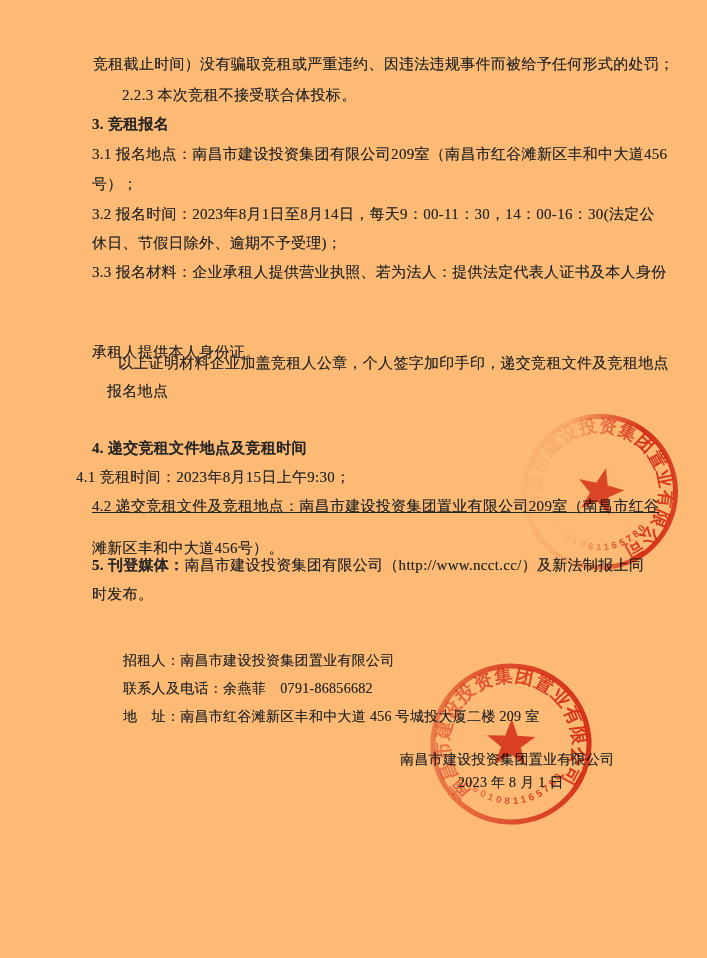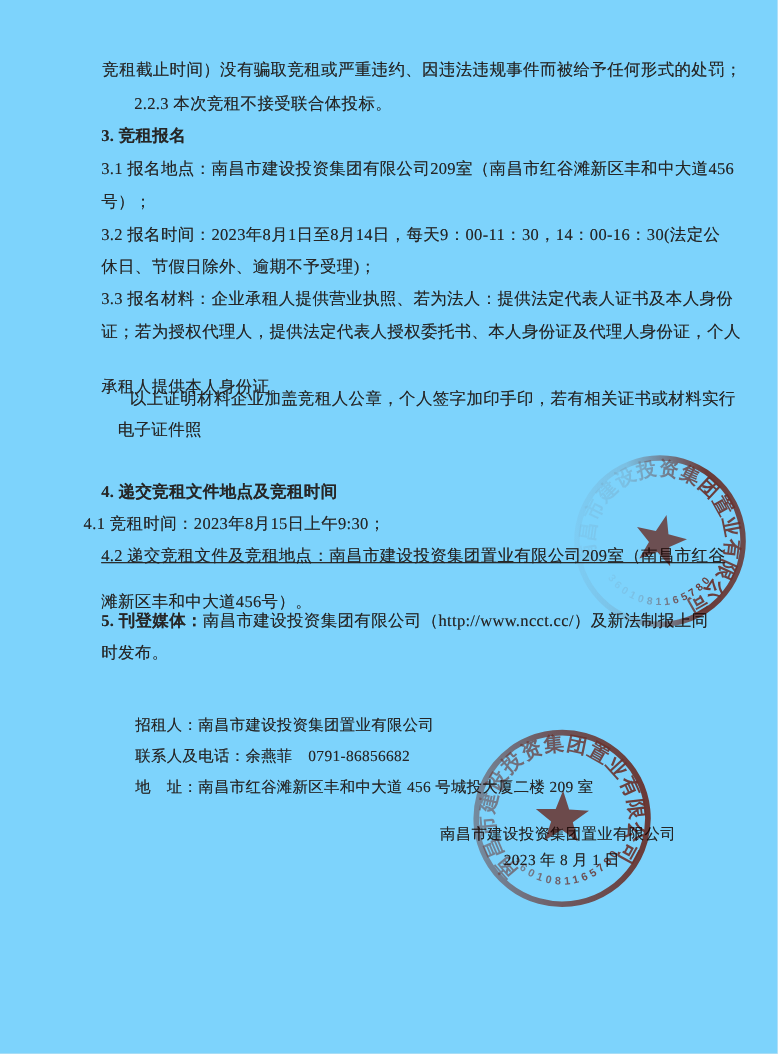--- a/index.html
+++ b/index.html
@@ -1,21 +1,21 @@
 <!DOCTYPE html>
 <html><head>
 <meta charset="utf-8">
 <style>
   html,body{margin:0;padding:0;}
   body{background:#e8e8e8;}
   .page{
     position:relative;
     width:707px;height:958px;
     margin:0 auto;
-    background:#7dd3fc;
+    background:#fdba74;
     overflow:hidden;
     font-family:"Liberation Serif","DejaVu Serif",serif;
   }
   .line{
     position:absolute;
     white-space:nowrap;
     font-size:15px;
     line-height:20px;
     color:#262626;
     letter-spacing:0.3px;
@@ -64,24 +64,23 @@
 <div class="page">
 
   <div class="line l1">竞租截止时间）没有骗取竞租或严重违约、因违法违规事件而被给予任何形式的处罚；</div>
   <div class="line l2">2.2.3 本次竞租不接受联合体投标。</div>
   <div class="line l3 bold">3. 竞租报名</div>
   <div class="line l4">3.1 报名地点：南昌市建设投资集团有限公司209室（南昌市红谷滩新区丰和中大道456</div>
   <div class="line l5">号）；</div>
   <div class="line l6">3.2 报名时间：2023年8月1日至8月14日，每天9：00-11：30，14：00-16：30(法定公</div>
   <div class="line l7">休日、节假日除外、逾期不予受理)；</div>
   <div class="line l8">3.3 报名材料：企业承租人提供营业执照、若为法人：提供法定代表人证书及本人身份</div>
-  <div class="line l9">证；若为授权代理人，提供法定代表人授权委托书、本人身份证及代理人身份证，个人</div>
   <div class="line l10">承租人提供本人身份证。</div>
-  <div class="line l11">以上证明材料企业加盖竞租人公章，个人签字加印手印，若有相关证书或材料实行</div>
-  <div class="line l12">电子证件照</div>
+  <div class="line l11">以上证明材料企业加盖竞租人公章，个人签字加印手印，递交竞租文件及竞租地点</div>
+  <div class="line l12">报名地点</div>
   <div class="line l14 bold">4. 递交竞租文件地点及竞租时间</div>
   <div class="line l15">4.1 竞租时间：2023年8月15日上午9:30；</div>
   <div class="line l16">4.2 递交竞租文件及竞租地点：南昌市建设投资集团置业有限公司209室（南昌市红谷</div>
   <div class="line l17">滩新区丰和中大道456号）。</div>
   <div class="line l18"><span class="bold">5. 刊登媒体：</span><span>南昌市建设投资集团有限公司（http://www.ncct.cc/）及新法制报上同</span></div>
   <div class="line l19">时发布。</div>
   <div class="line l20 sm">招租人：南昌市建设投资集团置业有限公司</div>
   <div class="line l21 sm">联系人及电话：余燕菲　0791-86856682</div>
   <div class="line l22 sm">地　址：南昌市红谷滩新区丰和中大道 456 号城投大厦二楼 209 室</div>
   <div class="line l23 sm">南昌市建设投资集团置业有限公司</div>

